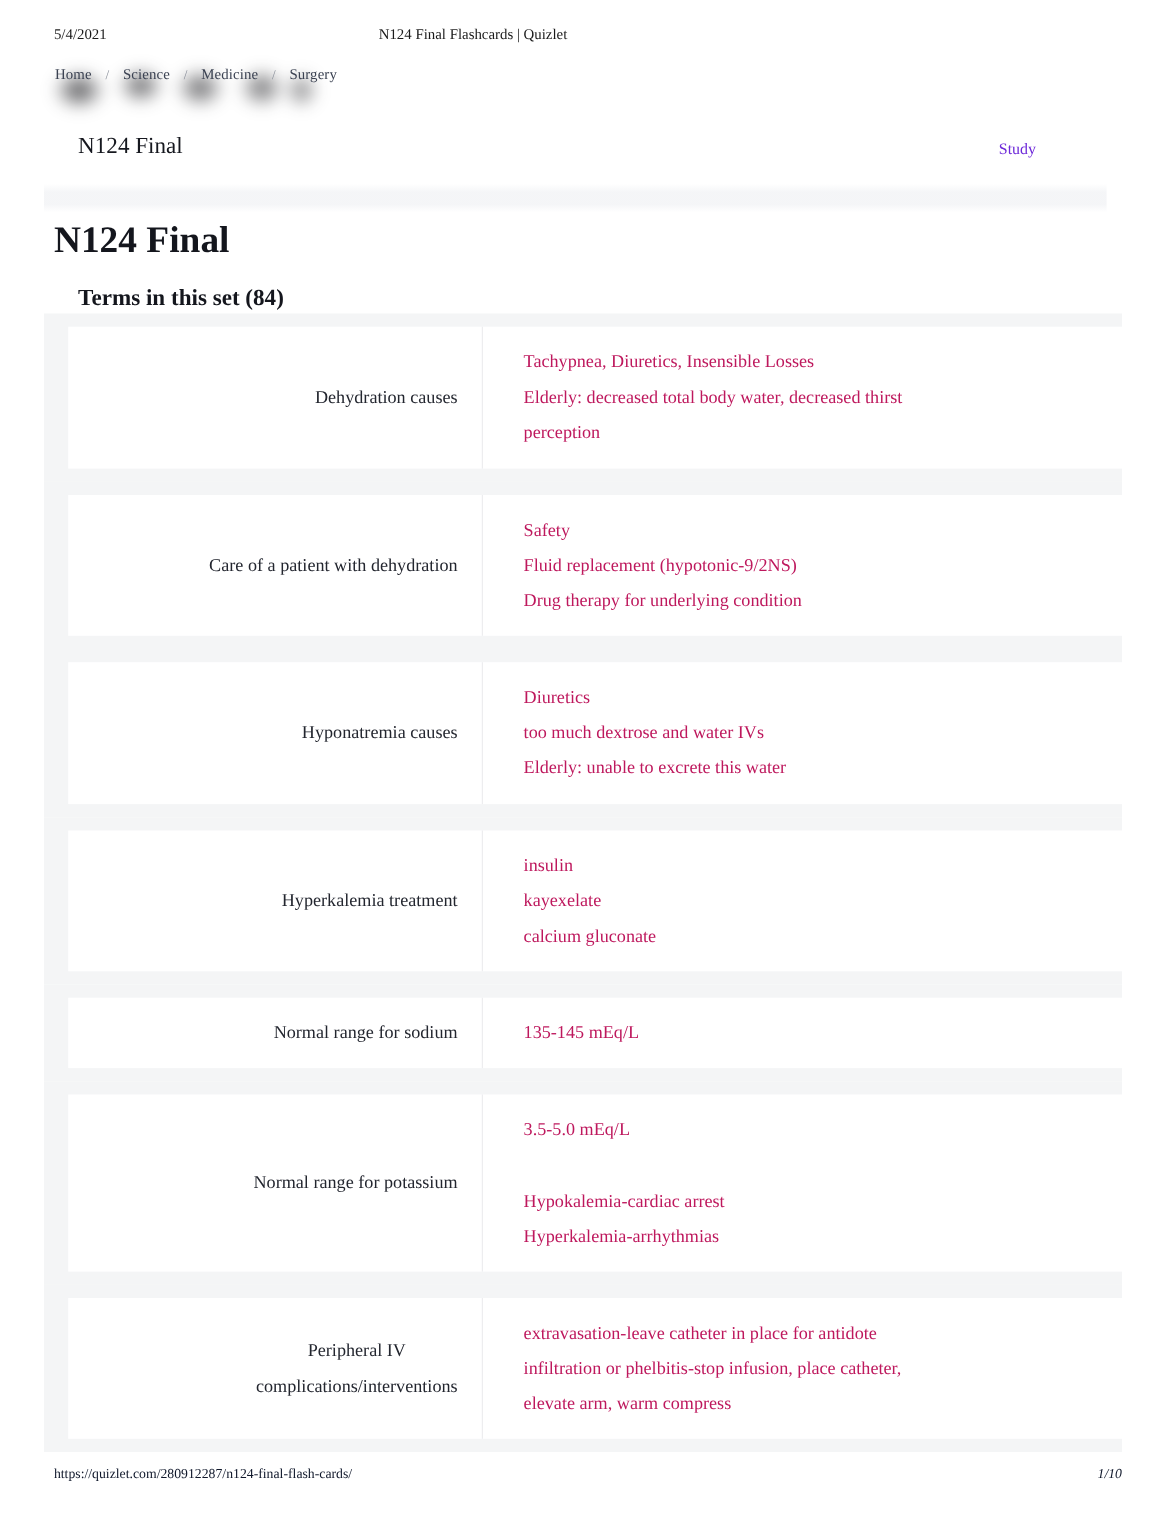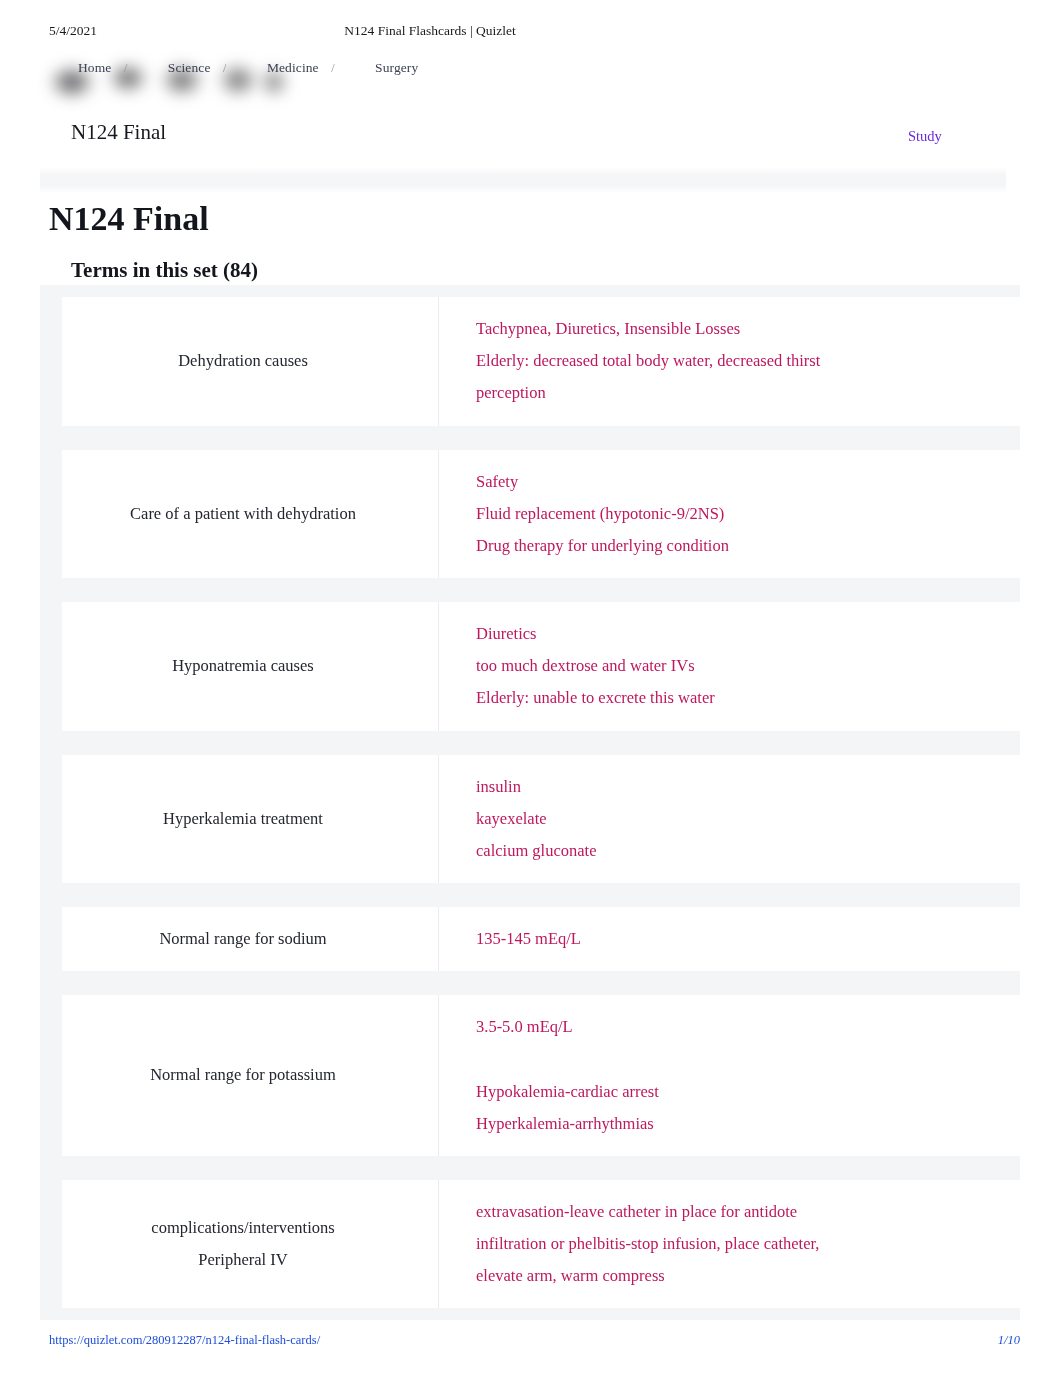--- a/index.html
+++ b/index.html
@@ -71,21 +71,21 @@
 
   .breadcrumb {
     position: absolute;
     left: 48px;
     top: 12px;
     font-size: 13.5px;
     color: #3b4252;
     white-space: nowrap;
     letter-spacing: 0.1px;
   }
-  .breadcrumb .crumb { padding: 0 2px; margin-left: 28px; }
+  .breadcrumb .crumb { padding: 0 2px; }
   .breadcrumb .sep { color: #8a8f9a; padding: 0 7px; font-size: 12px; }
 
   .set-title-chrome {
     position: absolute;
     left: 71px;
     top: 74px;
     font-size: 21px;
     color: #16181f;
     white-space: nowrap;
     line-height: 1;
@@ -155,21 +155,21 @@
     background: #ffffff;
     display: flex;
     align-items: center;
     box-sizing: border-box;
   }
   .term-cell {
     width: 376px;
     min-height: 64px;
     display: flex;
     align-items: center;
-    justify-content: center;
+    justify-content: flex-end;
     padding: 16px 22px 16px 8px;
     box-sizing: border-box;
     font-size: 16.5px;
     line-height: 1.95;
     color: #23262f;
     text-align: center;
   }
   .divider {
     width: 1px;
     align-self: stretch;
@@ -192,21 +192,21 @@
   .cell-lines > div.blank { height: 1.95em; }
 
   
   .print-footer {
     position: absolute;
     left: 0;
     top: 1333px;
     width: 1062px;
     height: 18px;
     font-size: 12.5px;
-    color: #1d4ed8;
+    color: #0f172a;
   }
   .footer-url {
     position: absolute;
     left: 49px;
     top: 0;
     white-space: nowrap;
   }
   .footer-page {
     position: absolute;
     right: 42px;
@@ -345,22 +345,22 @@
             <div>Hypokalemia-cardiac arrest</div>
             <div>Hyperkalemia-arrhythmias</div>
           </div>
         </div>
       </div>
     </div>
     <div class="card-row">
       <div class="card-inner">
         <div class="term-cell">
           <div class="cell-lines">
+            <div>Peripheral IV</div>
             <div>complications/interventions</div>
-            <div>Peripheral IV</div>
           </div>
         </div>
         <div class="divider"></div>
         <div class="def-cell">
           <div class="cell-lines">
             <div>extravasation-leave catheter in place for antidote</div>
             <div>infiltration or phelbitis-stop infusion, place catheter,</div>
             <div>elevate arm, warm compress</div>
           </div>
         </div>

